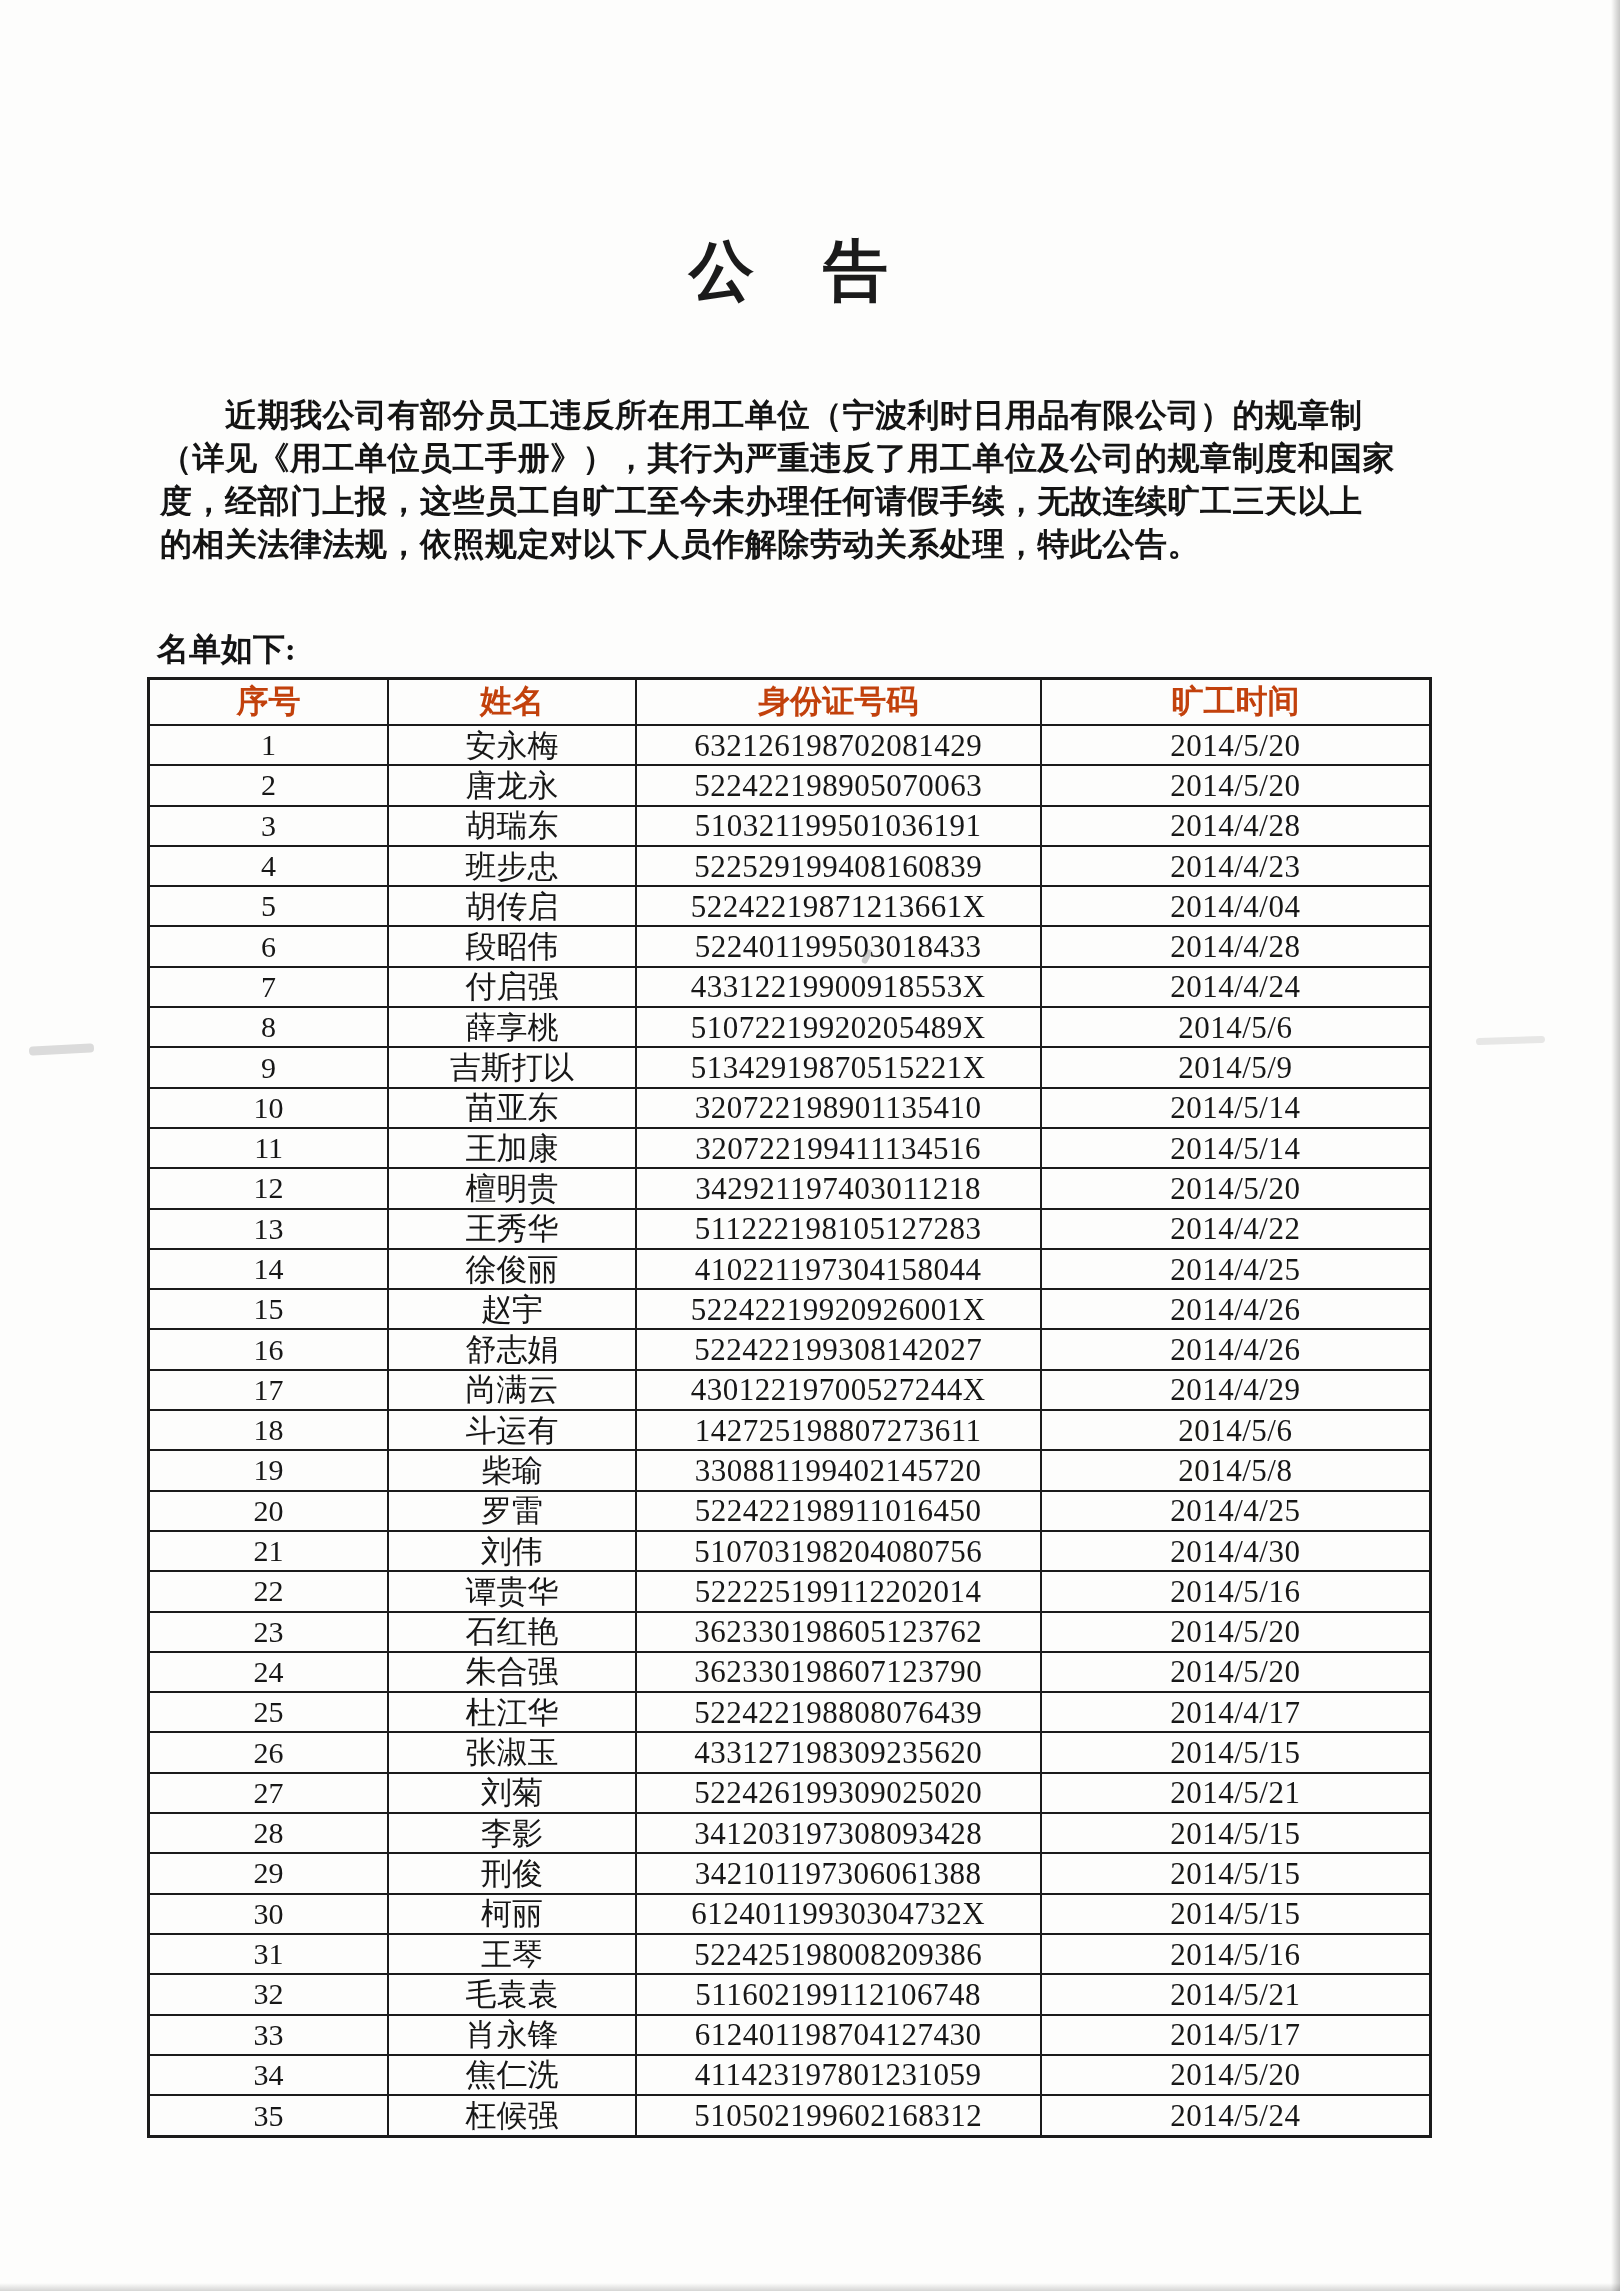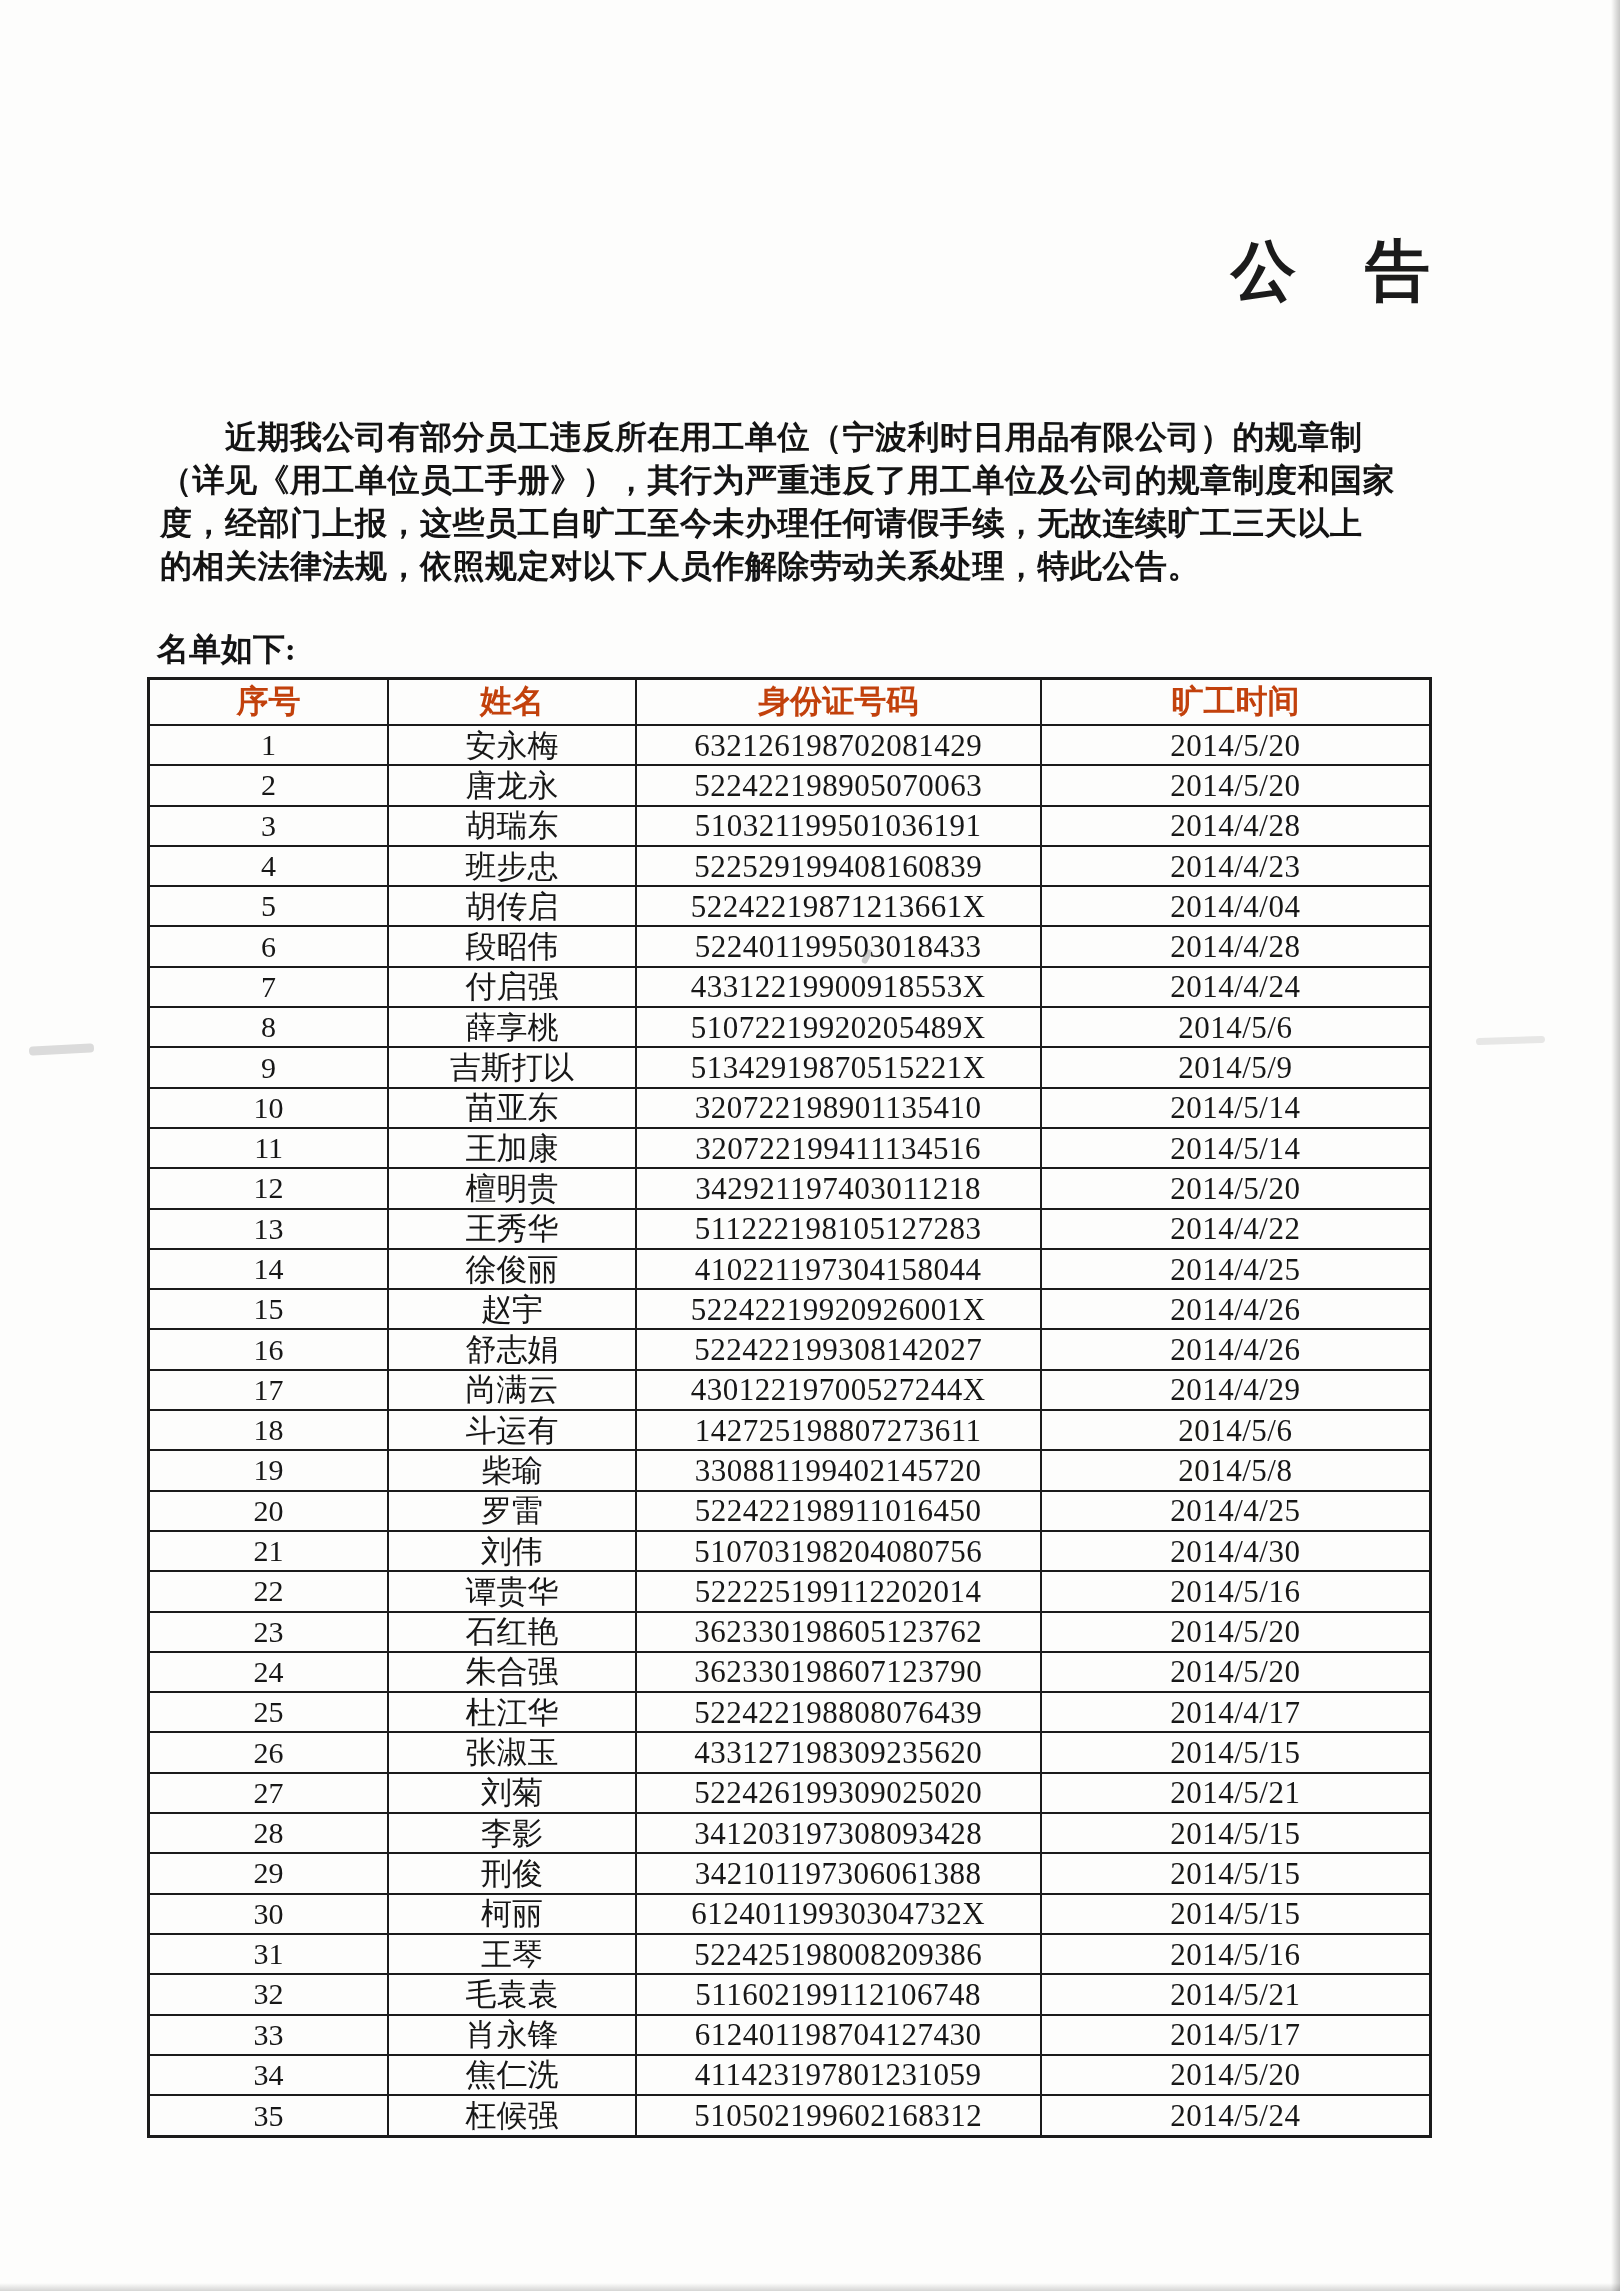--- a/index.html
+++ b/index.html
@@ -9,37 +9,36 @@
     margin:0 auto;
     background:#fdfdfc;
     overflow:hidden;
     color:#151515;
     font-family:"Liberation Serif","DejaVu Serif",serif;
   }
   .title {
     position:absolute;
     left:147px; top:227px; width:1285px;
     margin:0;
-    text-align:right;
+    text-align:center;
     font-size:65px;
     font-weight:700;
     letter-spacing:2px;
     color:#1b1b1b;
     font-family:"Liberation Serif","DejaVu Serif",serif;
   }
   .paragraph {
     position:absolute;
     left:160px; top:394px; width:1266px;
     font-family:"Liberation Sans","DejaVu Sans",sans-serif;
     font-weight:600;
     font-size:32px;
     line-height:43px;
     letter-spacing:0.5px;
     color:#141414;
-    margin-top:22px;
   }
   .pline { white-space:nowrap; }
   .pline.indent { text-indent:65px; }
   .list-label {
     position:absolute;
     left:157px; top:628px;
     font-family:Liberation Serif, serif;
     font-weight:600;
     font-size:32px;
     color:#141414;

